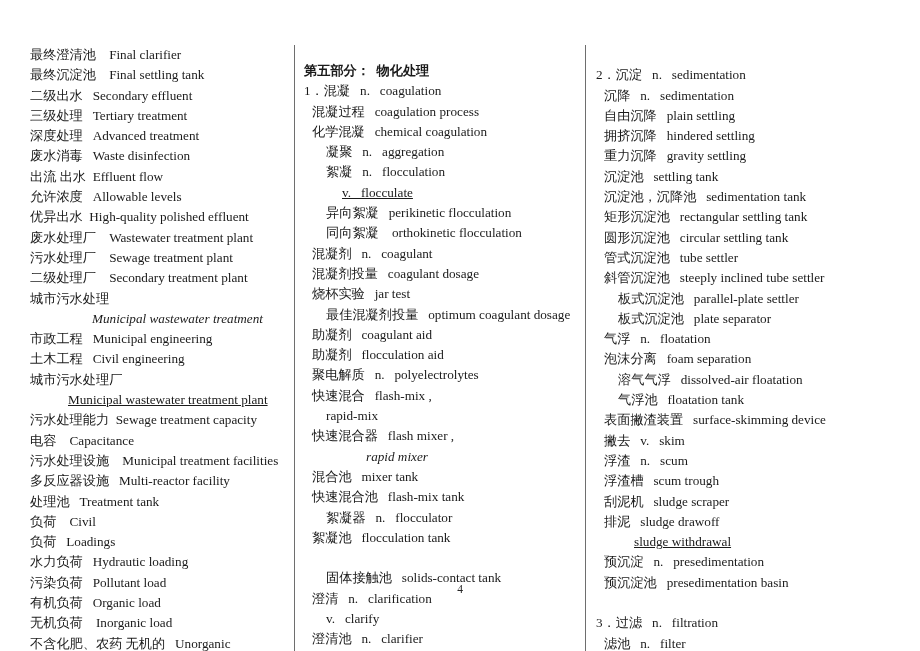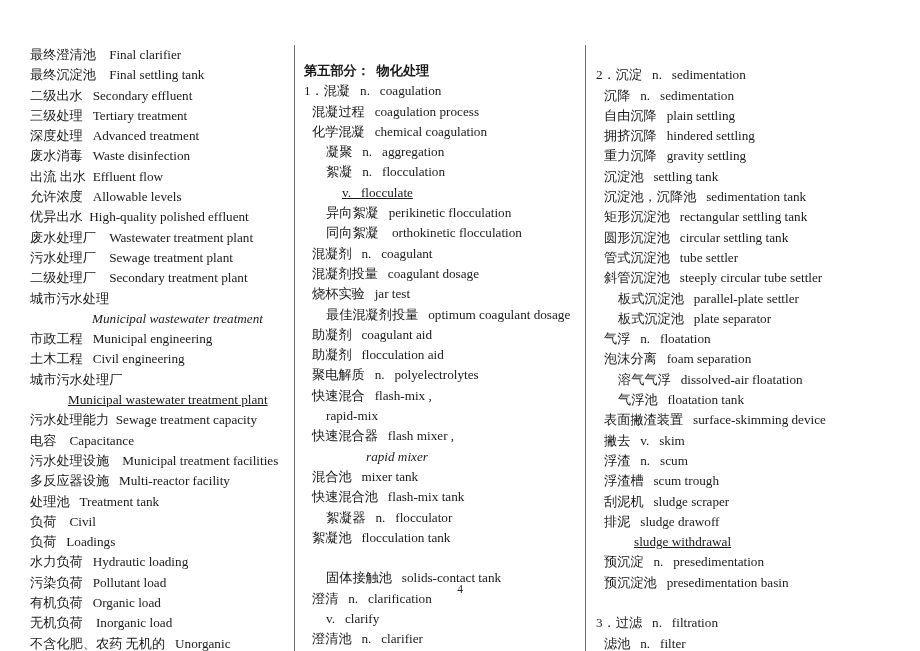--- a/index.html
+++ b/index.html
@@ -159,21 +159,21 @@
         <div class="entry ind-0">2．沉淀   n.   sedimentation</div>
         <div class="entry ind-1">沉降   n.   sedimentation</div>
         <div class="entry ind-1">自由沉降   plain settling</div>
         <div class="entry ind-1">拥挤沉降   hindered settling</div>
         <div class="entry ind-1">重力沉降   gravity settling</div>
         <div class="entry ind-1">沉淀池   settling tank</div>
         <div class="entry ind-1">沉淀池，沉降池   sedimentation tank</div>
         <div class="entry ind-1">矩形沉淀池   rectangular settling tank</div>
         <div class="entry ind-1">圆形沉淀池   circular settling tank</div>
         <div class="entry ind-1">管式沉淀池   tube settler</div>
-        <div class="entry ind-1">斜管沉淀池   steeply circular tube settler</div>
+        <div class="entry ind-1">斜管沉淀池   steeply inclined tube settler</div>
         <div class="entry ind-2">板式沉淀池   parallel-plate settler</div>
         <div class="entry ind-2">板式沉淀池   plate separator</div>
         <div class="entry ind-1">气浮   n.   floatation</div>
         <div class="entry ind-1">泡沫分离   foam separation</div>
         <div class="entry ind-2">溶气气浮   dissolved-air floatation</div>
         <div class="entry ind-2">气浮池   floatation tank</div>
         <div class="entry ind-1">表面撇渣装置   surface-skimming device</div>
         <div class="entry ind-1">撇去   v.   skim</div>
         <div class="entry ind-1">浮渣   n.   scum</div>
         <div class="entry ind-1">浮渣槽   scum trough</div>

